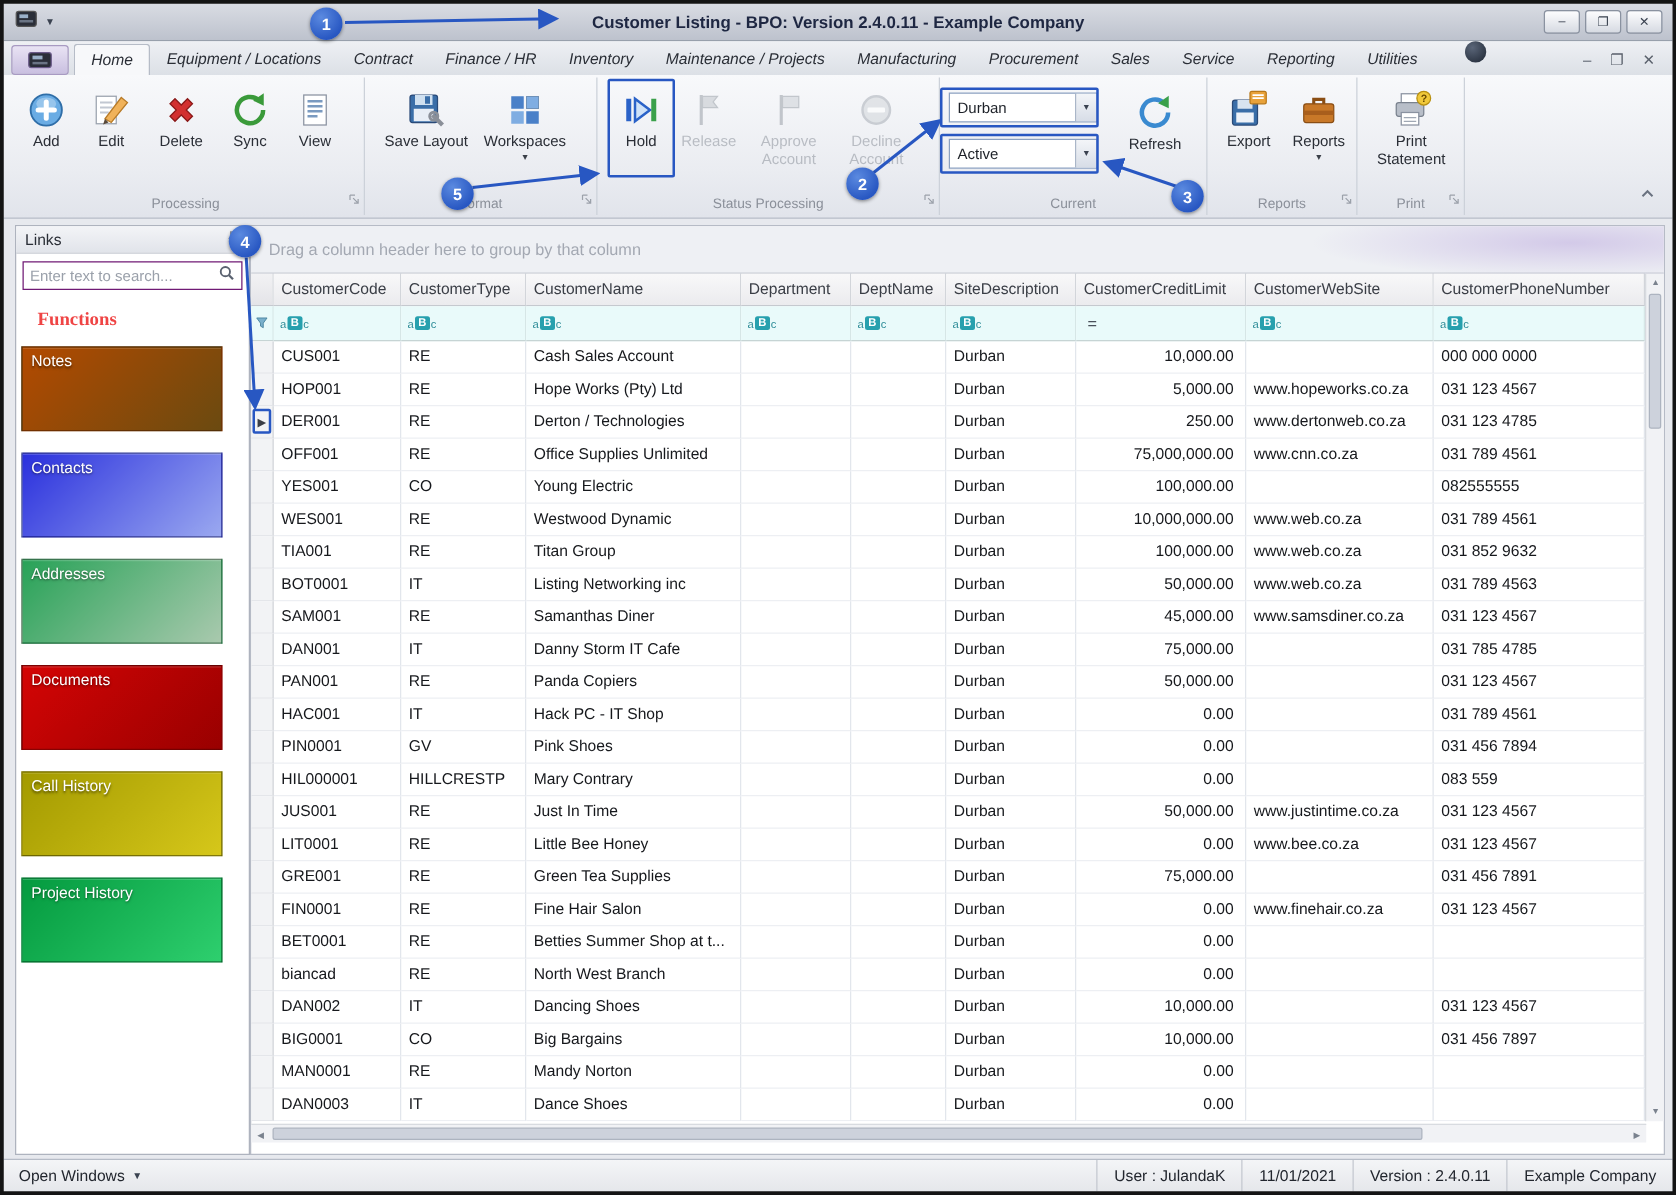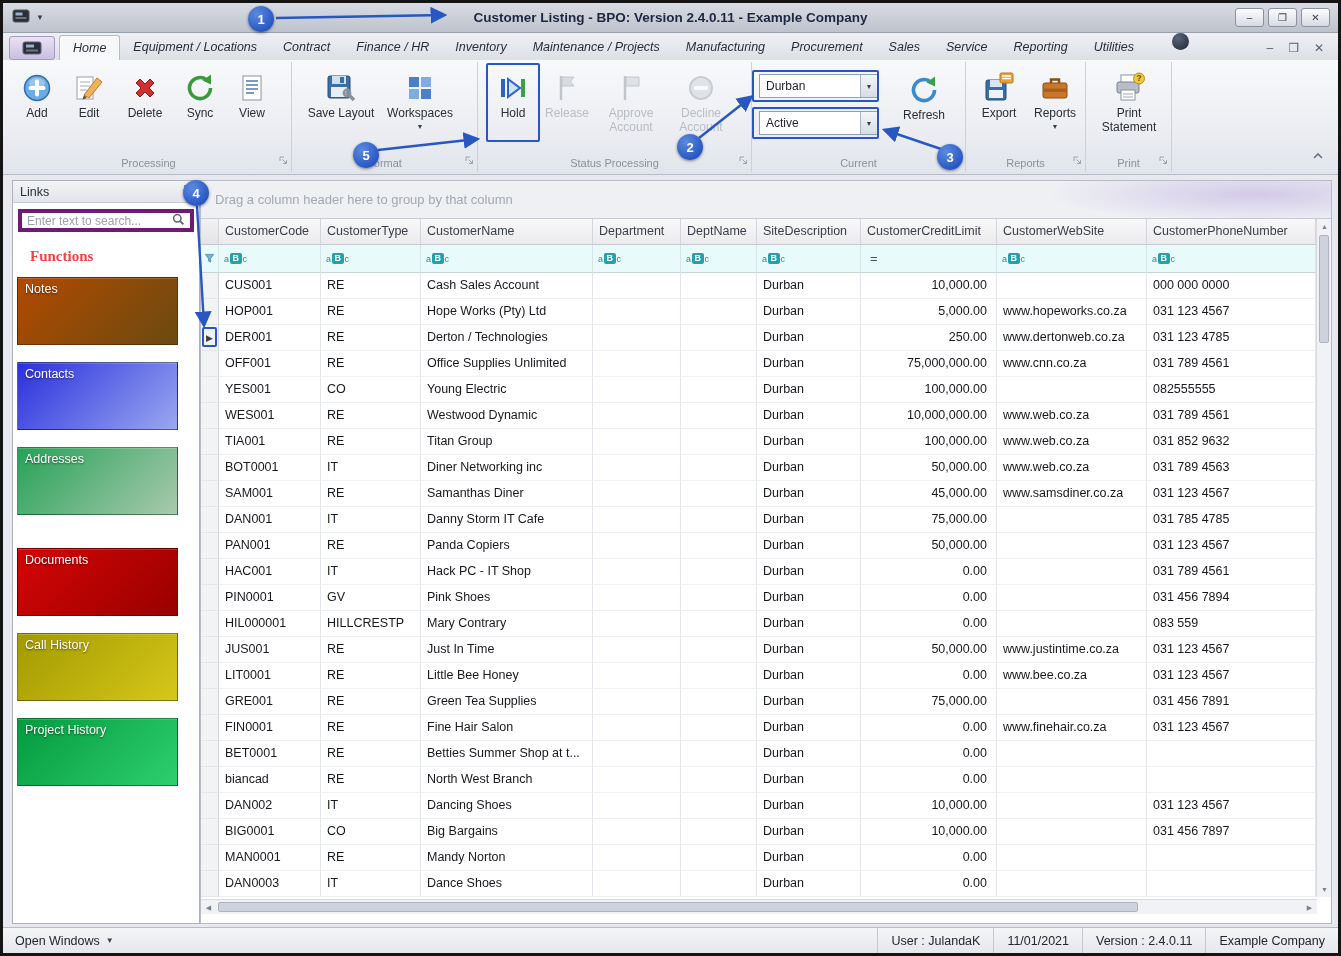--- a/index.html
+++ b/index.html
@@ -37,21 +37,21 @@
 .dd{font-size:7px;color:#3a3f48;margin-top:2px;}
 .combo{position:absolute;width:119px;height:24px;background:#fff;border:1px solid #8aa0c0;display:flex;align-items:center;font-size:12px;color:#1d2128;}
 .combo .val{flex:1;padding-left:6px;}
 .combo .cbtn{width:17px;height:100%;border-left:1px solid #aab6c8;background:linear-gradient(#f3f5f8,#d7dde7);display:flex;align-items:center;justify-content:center;font-size:7px;color:#3a4250;}
 .collapse{position:absolute;right:12px;bottom:8px;}
 
 
 .links{position:absolute;left:12px;top:180px;width:188px;height:744px;background:#fff;border:1px solid #aeb3be;}
 .links-hdr{height:22px;background:linear-gradient(#f3f4f7,#e1e4ea);border-bottom:1px solid #c8ccd4;display:flex;align-items:center;padding:0 7px;font-size:12.5px;color:#2a2e36;}
 .links-hdr .pin{margin-left:auto;}
-.search{margin:6px 5px 0 5px;height:23px;border:4px solid #701a75;background:#fff;display:flex;align-items:center;padding:0 5px;}
+.search{margin:6px 5px 0 5px;height:23px;border:1px solid #701a75;background:#fff;display:flex;align-items:center;padding:0 5px;}
 .search input{border:none;outline:none;flex:1;min-width:0;font-size:12px;color:#4a505a;font-family:inherit;background:transparent;}
 .search input::placeholder{color:#9aa0aa;}
 .fn-head{margin:16px 0 12px 17px;font-size:15px;font-weight:bold;color:#ef4444;font-family:Liberation Serif, serif;}
 .tiles{display:flex;flex-direction:column;gap:17px;padding-left:4px;}
 .tile{width:161px;height:68px;border:1px solid rgba(0,0,0,.35);position:relative;box-shadow:inset 0 1px 0 rgba(255,255,255,.18);}
 .tile-label{position:absolute;left:7px;top:4px;color:#fff;font-size:12.5px;text-shadow:0 1px 2px rgba(0,0,0,.55);}
 
 
 .grid{position:absolute;left:200px;top:180px;width:1132px;height:744px;background:#fff;border:1px solid #b6bbc6;}
 .groupbar{position:absolute;left:0;right:0;top:0;height:38px;background:#eef0f4;border-bottom:1px solid #c8ccd4;line-height:38px;padding-left:14px;font-size:13px;color:#a3a8b2;white-space:nowrap;overflow:hidden;}
@@ -390,21 +390,21 @@
     <div class="tiles">
         <div class="tile" style="background: linear-gradient(135deg, rgb(179, 74, 0), rgb(107, 74, 16));">
           <span class="tile-label">Notes</span>
         </div>
         <div class="tile" style="background: linear-gradient(135deg, rgb(42, 48, 221), rgb(154, 168, 240));">
           <span class="tile-label">Contacts</span>
         </div>
         <div class="tile" style="background: linear-gradient(135deg, rgb(39, 162, 87), rgb(169, 201, 174));">
           <span class="tile-label">Addresses</span>
         </div>
-        <div class="tile" style="background: linear-gradient(135deg, rgb(212, 5, 5), rgb(153, 0, 0)); margin-top: 16px;">
+        <div class="tile" style="background: linear-gradient(135deg, rgb(212, 5, 5), rgb(153, 0, 0));">
           <span class="tile-label">Documents</span>
         </div>
         <div class="tile" style="background: linear-gradient(135deg, rgb(163, 154, 0), rgb(214, 199, 26));">
           <span class="tile-label">Call History</span>
         </div>
         <div class="tile" style="background: linear-gradient(135deg, rgb(4, 154, 63), rgb(46, 207, 110));">
           <span class="tile-label">Project History</span>
         </div>
       </div>
   </div>
@@ -572,21 +572,21 @@
           <div class="gc dc" style="width: 76px;"></div>
           <div class="gc dc" style="width: 104px;">Durban</div>
           <div class="gc dc num" style="width: 136px;">100,000.00</div>
           <div class="gc dc" style="width: 150px;">www.web.co.za</div>
           <div class="gc dc" style="width: 169px;">031 852 9632</div>
         </div>
         <div class="grow">
           <div class="gc rs" style="width: 18px;"></div>
           <div class="gc dc" style="width: 102px;">BOT0001</div>
           <div class="gc dc" style="width: 100px;">IT</div>
-          <div class="gc dc" style="width: 172px;">Diner Networking inc</div>
+          <div class="gc dc" style="width: 172px;">Listing Networking inc</div>
           <div class="gc dc" style="width: 88px;"></div>
           <div class="gc dc" style="width: 76px;"></div>
           <div class="gc dc" style="width: 104px;">Durban</div>
           <div class="gc dc num" style="width: 136px;">50,000.00</div>
           <div class="gc dc" style="width: 150px;">www.web.co.za</div>
           <div class="gc dc" style="width: 169px;">031 789 4563</div>
         </div>
         <div class="grow">
           <div class="gc rs" style="width: 18px;"></div>
           <div class="gc dc" style="width: 102px;">SAM001</div>

